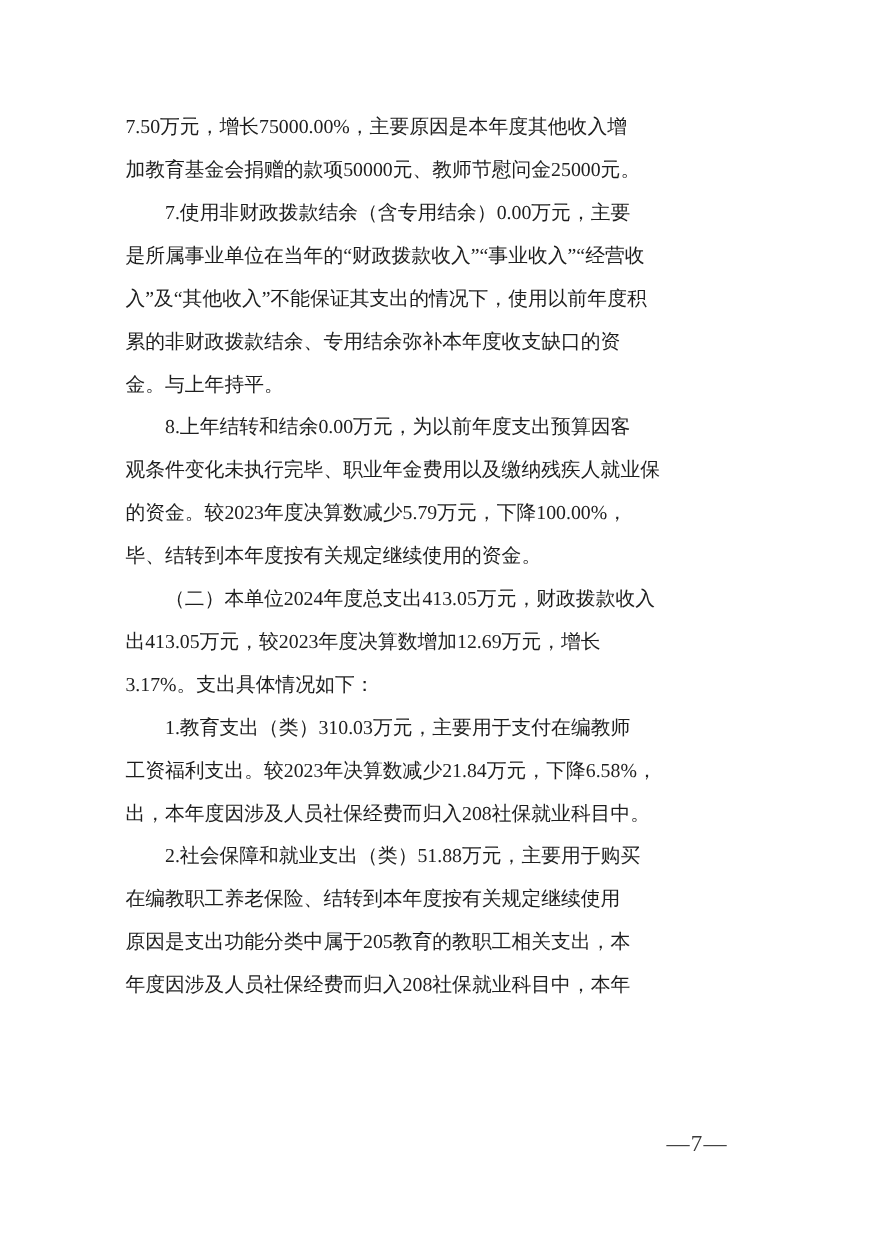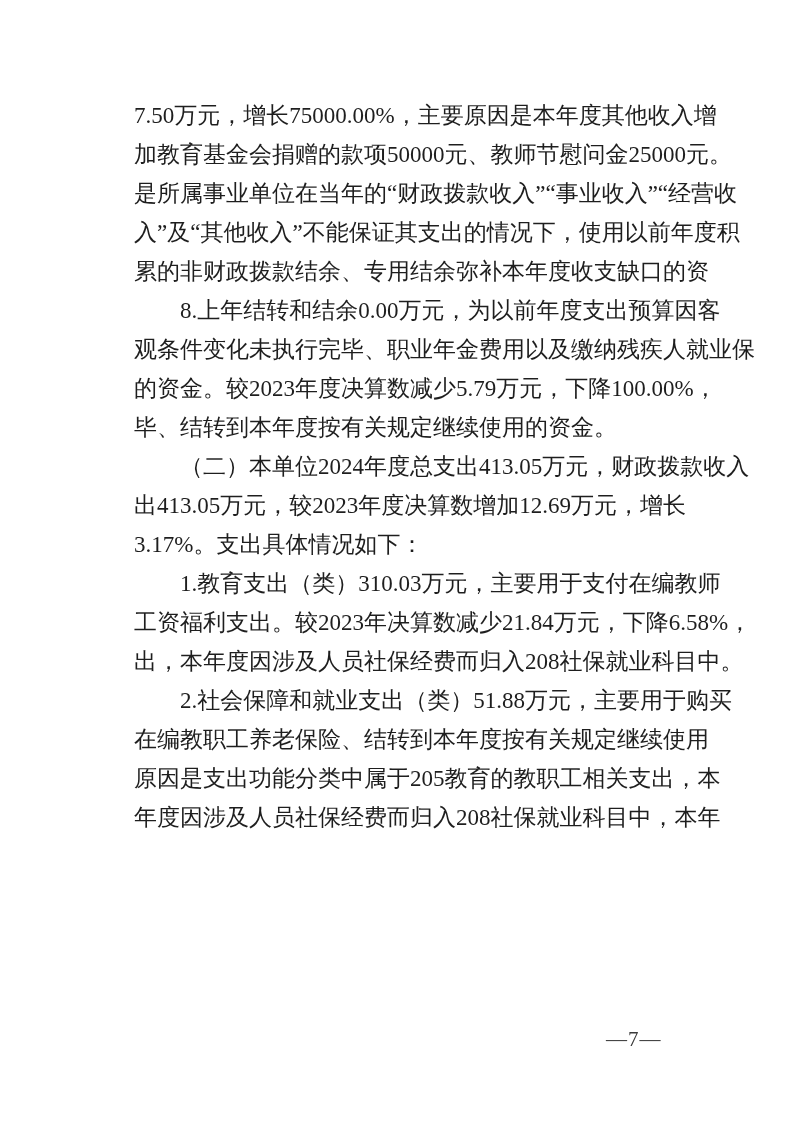--- a/index.html
+++ b/index.html
@@ -11,24 +11,24 @@
     position: relative;
     width: 800px;
     height: 1131px;
     background: #ffffff;
     overflow: hidden;
     font-family: "Liberation Serif", "DejaVu Serif", serif;
     color: #1e1e1e;
   }
   .content {
     position: absolute;
-    left: 134px;
+    left: 114px;
     top: 96px;
     width: 574px;
-    font-size: 23px;
+    font-size: 18px;
     line-height: 39px;
     text-align: justify;
   }
   .para {
     margin: 0;
     padding: 0;
   }
   .line {
     display: block;
     height: 39px;
@@ -53,23 +53,25 @@
 
 <div class="page">
   <div class="content">
 
     <p class="para">
       <span class="line">7.50万元，增长75000.00%，主要原因是本年度其他收入增</span>
       <span class="line">加教育基金会捐赠的款项50000元、教师节慰问金25000元。</span>
     </p>
 
     <p class="para">
+      <span class="line indent">7.使用非财政拨款结余（含专用结余）0.00万元，主要</span>
       <span class="line">是所属事业单位在当年的“财政拨款收入”“事业收入”“经营收</span>
       <span class="line">入”及“其他收入”不能保证其支出的情况下，使用以前年度积</span>
       <span class="line">累的非财政拨款结余、专用结余弥补本年度收支缺口的资</span>
+      <span class="line">金。与上年持平。</span>
     </p>
 
     <p class="para">
       <span class="line indent">8.上年结转和结余0.00万元，为以前年度支出预算因客</span>
       <span class="line">观条件变化未执行完毕、职业年金费用以及缴纳残疾人就业保</span>
       <span class="line">的资金。较2023年度决算数减少5.79万元，下降100.00%，</span>
       <span class="line">毕、结转到本年度按有关规定继续使用的资金。</span>
     </p>
 
     <p class="para">

